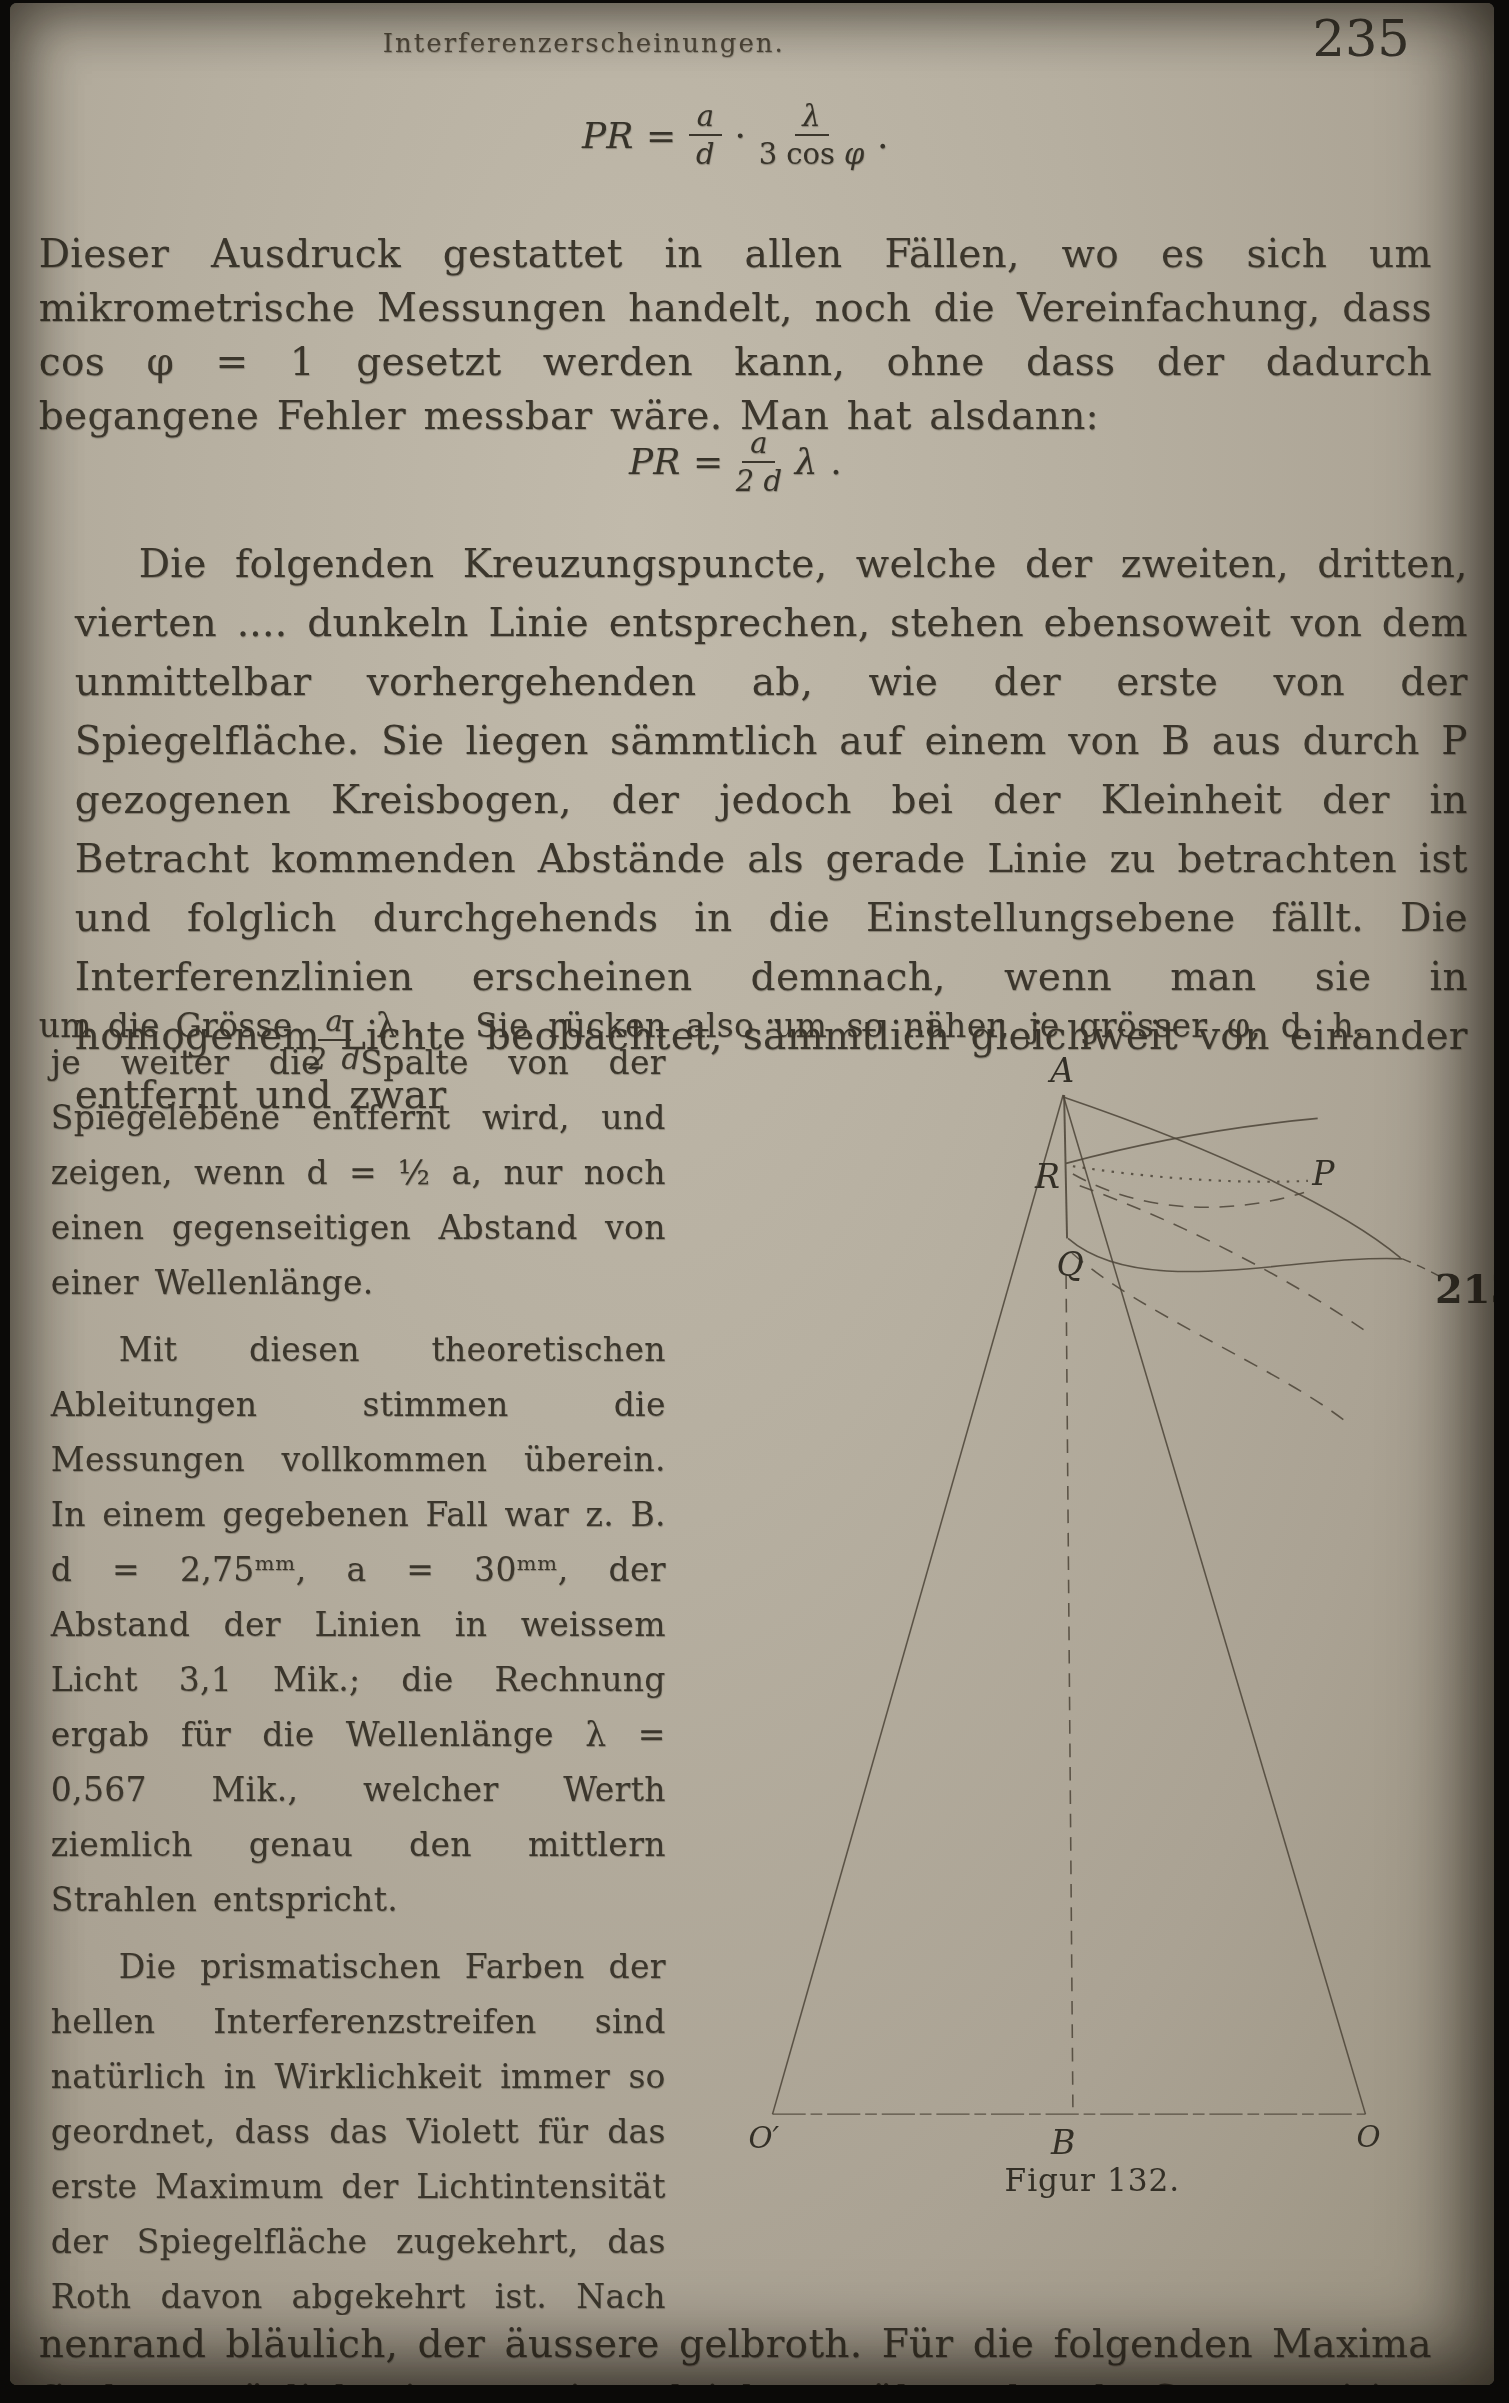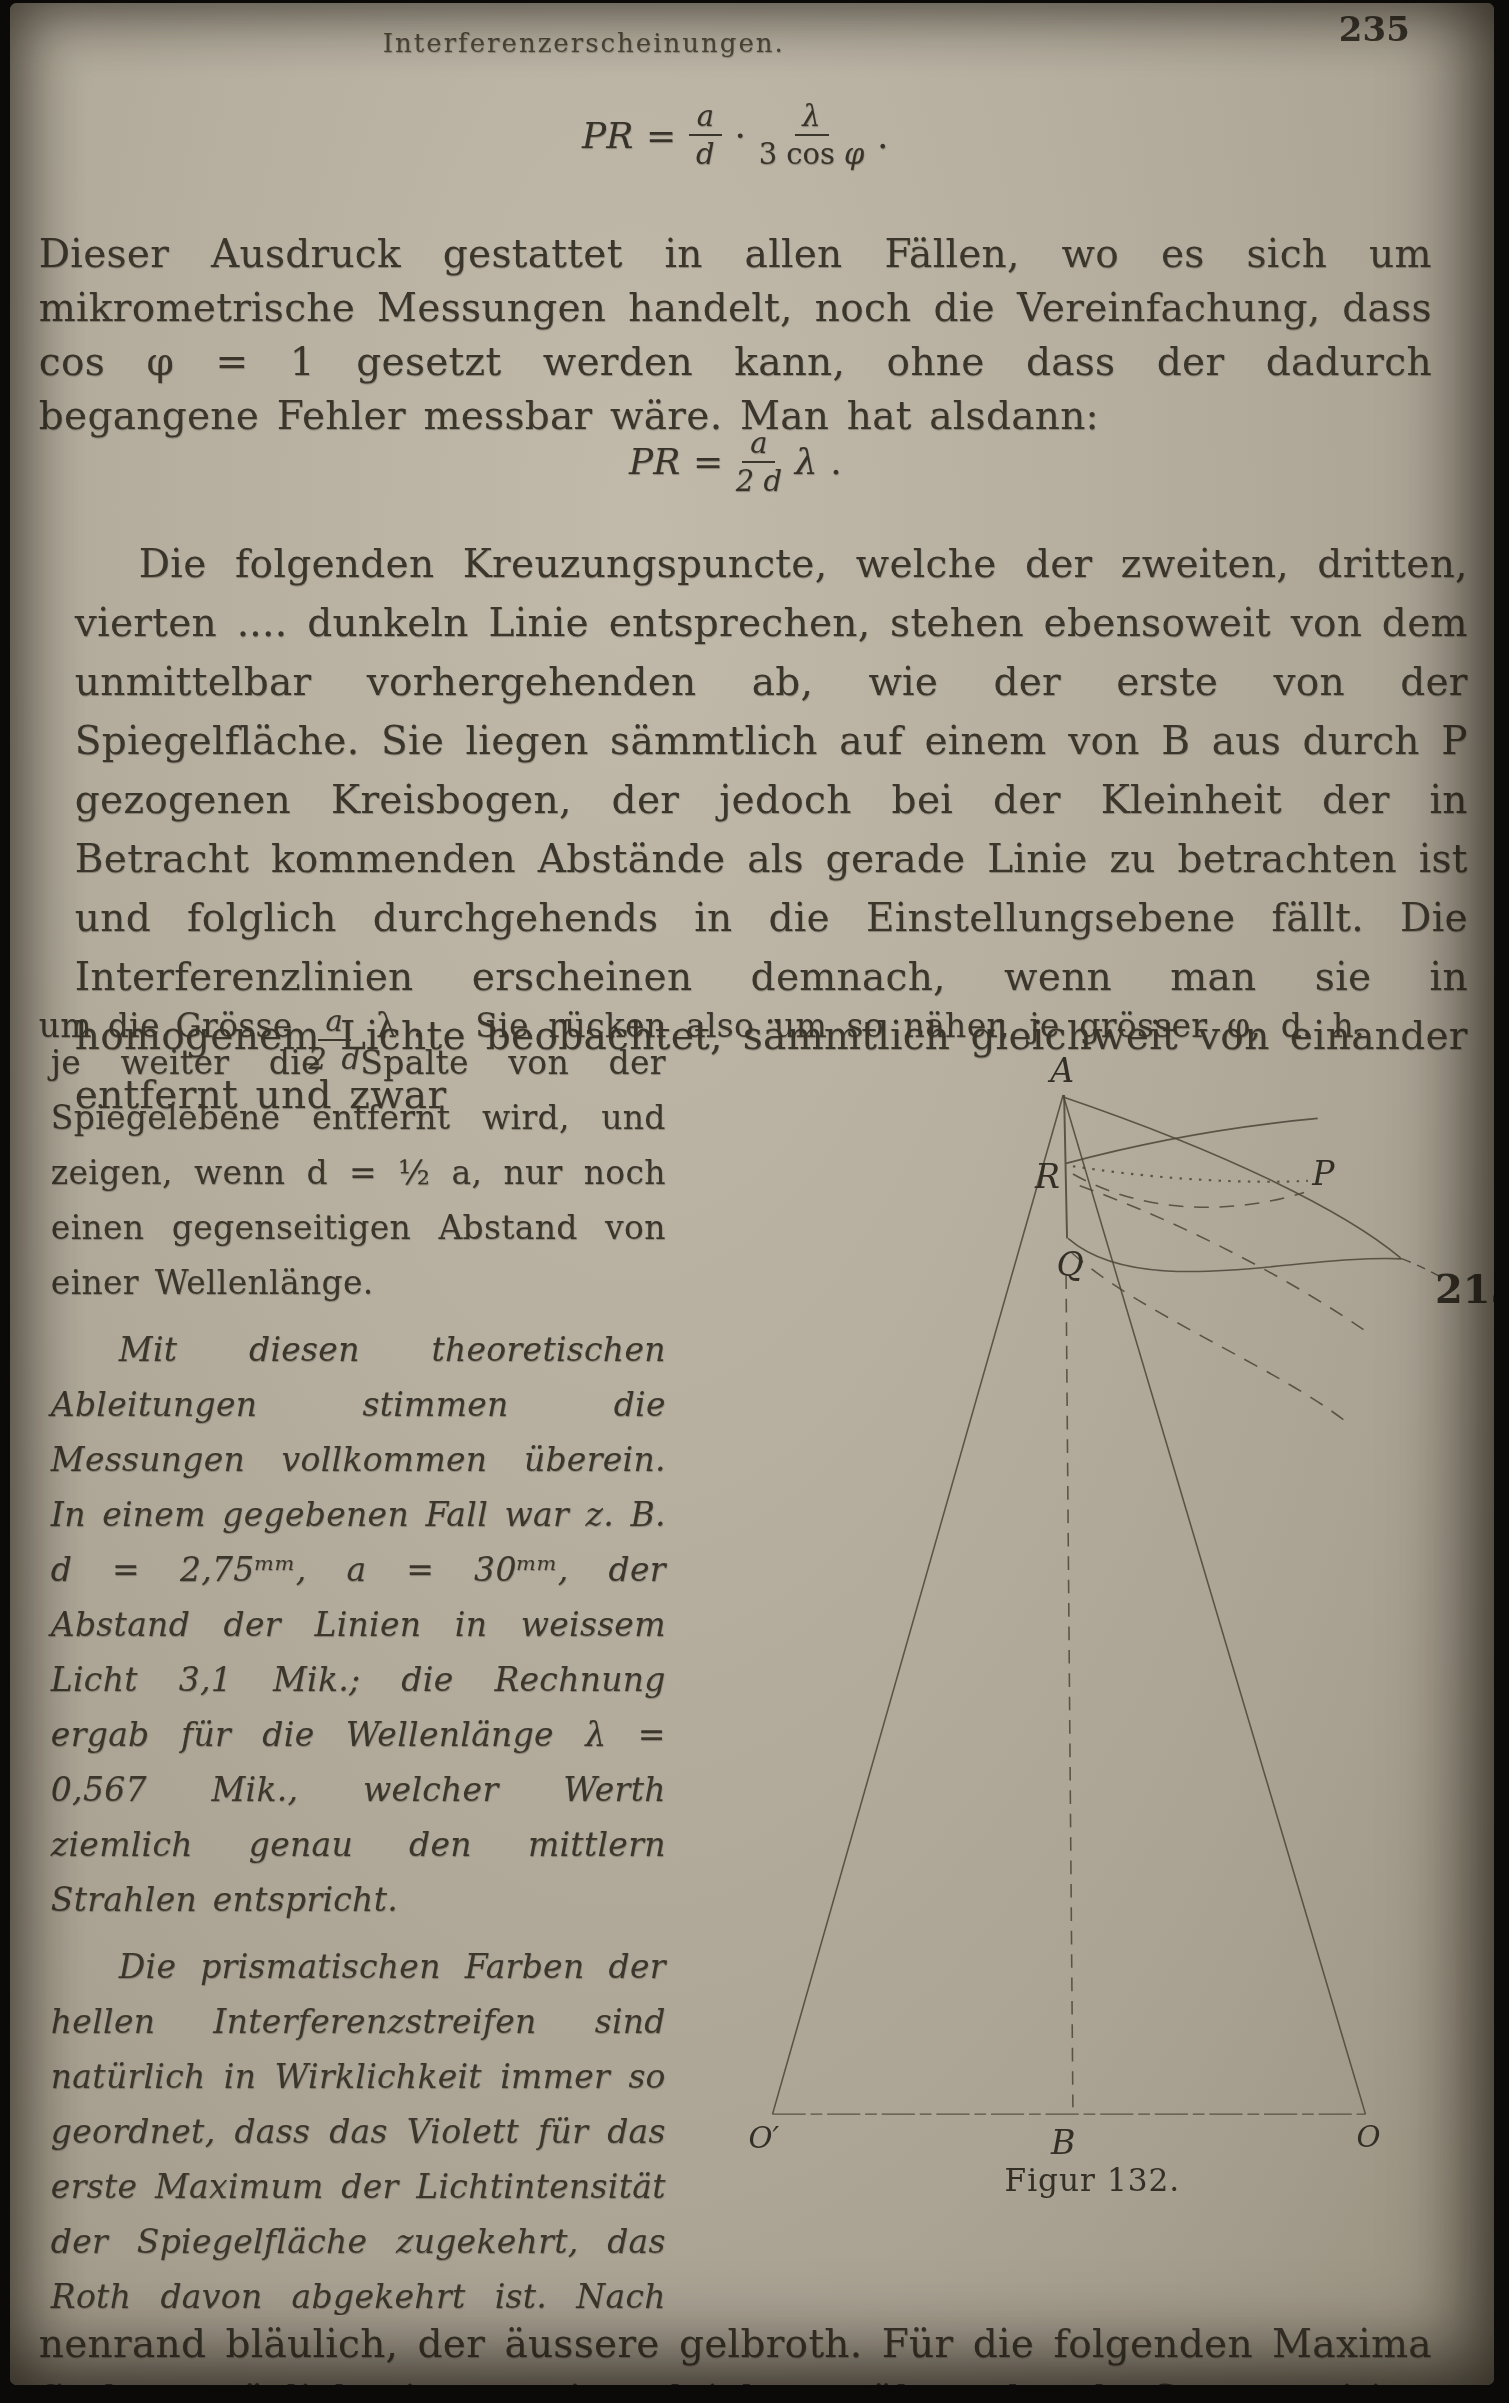--- a/index.html
+++ b/index.html
@@ -23,21 +23,21 @@
   }
   .content{position:absolute;inset:0;color:#3b362c;}
 
   .running-title{
     position:absolute;left:373px;top:25px;width:351px;
     font-size:26px;letter-spacing:2px;color:#4e473a;
     text-shadow:0.6px 0.6px 1px rgba(60,54,42,.35);
   }
   .page-number{
     position:absolute;right:84px;top:5.9px;
-    font-size:34px;color:#37332b;font-weight:700;
+    font-size:51px;color:#37332b;font-weight:400;
   }
 
   .para{
     position:absolute;left:29px;width:1393px;
     font-size:39px;line-height:54px;text-align:justify;
     word-spacing:4.9px;letter-spacing:0.3px;
     text-shadow:0.5px 0.5px 0.9px rgba(45,40,30,.35);
   }
   .formula{
     position:absolute;left:29px;width:1393px;
@@ -58,21 +58,21 @@
   }
   .inline-line .tail{margin-left:36px;word-spacing:8.8px;}
 
   .leftcol{
     position:absolute;left:29px;top:1020px;width:639px;max-height:1292px;overflow:hidden;
     font-size:33px;line-height:55px;text-align:justify;
     word-spacing:4.9px;letter-spacing:0.3px;
     text-shadow:0.5px 0.5px 0.9px rgba(45,40,30,.35);
   }
   .leftcol p{margin:12px;}
-  .leftcol p.indent{text-indent:68px;font-style:italic;}
+  .leftcol p.indent{text-indent:68px;}
 
   #p2{top:492px;line-height:59px;text-indent:64px;margin-left:36px;}
   #p1{top:185px;}
   #p6{top:2274px;line-height:56px;}
 
   .figure-svg{position:absolute;left:663px;top:1014px;}
   .figure-svg path{fill:none;stroke:#4e473a;stroke-opacity:.88;}
   .figure-svg text{fill:#332f26;font-family:"DejaVu Serif","Liberation Serif",serif;}
   .fig-label{font-style:italic;font-size:34px;}
   .fig-label-small{font-style:italic;font-size:30px;}

